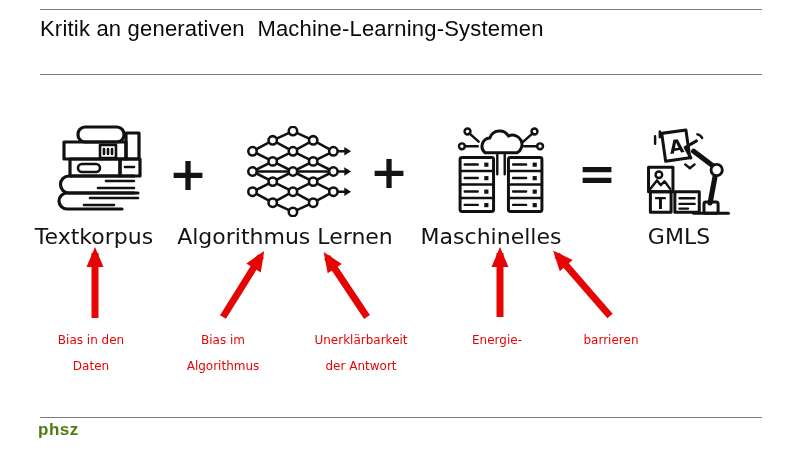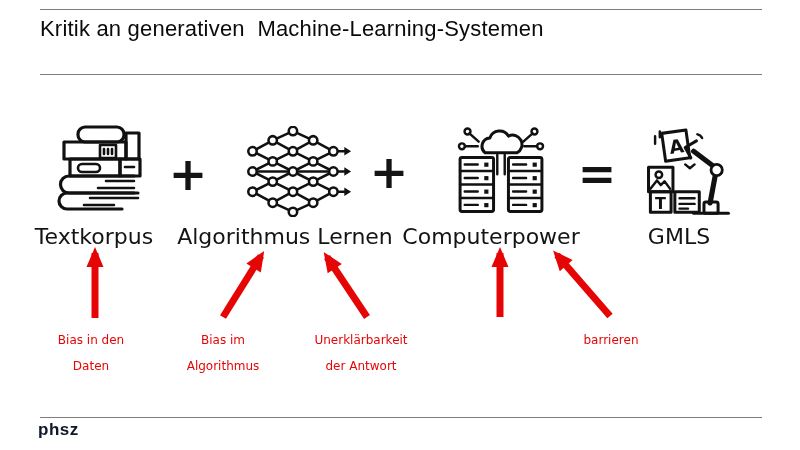--- a/index.html
+++ b/index.html
@@ -25,21 +25,21 @@
     position:absolute;top:327px;transform:translateX(-50%);text-align:center;
     font-family:"DejaVu Sans",sans-serif;font-size:12px;line-height:26px;
     color:#e60505;font-weight:500;white-space:nowrap;
   }
   .icon svg{display:block;}
   .ink{stroke:#111;fill:none;stroke-width:3.2;stroke-linecap:round;stroke-linejoin:round;}
   .ink-thin{stroke:#111;fill:none;stroke-width:2.6;stroke-linecap:round;stroke-linejoin:round;}
   .node{fill:#fff;stroke:#111;stroke-width:3;}
   .fillink{fill:#111;stroke:none;}
   .footer-logo{
-    position:absolute;left:38px;top:420px;font-size:17px;font-weight:bold;color:#0f172a;
+    position:absolute;left:38px;top:420px;font-size:17px;font-weight:bold;color:#4d7c0f;
     letter-spacing:0.5px;
   }
   .svgtext{font-family:"DejaVu Sans",sans-serif;font-weight:bold;fill:#111;}
 </style>
 </head>
 <body>
 
 <div id="slide">
 
   <div class="rule" style="top:9px"></div>
@@ -190,21 +190,21 @@
       <path class="ink-thin" d="M10,69 L17,60 L21,65 L25,61 L31,69"></path>
       <rect class="ink" x="10" y="72" width="22" height="22"></rect>
       <text class="svgtext" x="15" y="90" font-size="17">T</text>
       <rect class="ink" x="36" y="72" width="26" height="22"></rect>
       <path class="ink-thin" d="M41,79 h16 M41,85 h16 M41,90 h9"></path>
     </svg>
   </div>
 
   <div class="eq-label" style="left:94px">Textkorpus</div>
   <div class="eq-label" style="left:285px">Algorithmus Lernen</div>
-  <div class="eq-label" style="left:491px">Computerpower</div>
+  <div class="eq-label" style="left:491px">Maschinelles</div>
   <div class="eq-label" style="left:679px">GMLS</div>
 
   <svg class="abs" style="left:0;top:0" width="800" height="450">
     <defs>
       <marker id="ah" markerUnits="userSpaceOnUse" markerWidth="22" markerHeight="20" refX="15" refY="10" orient="auto">
         <path d="M1,1.5 L21,10 L1,18.5 Z" fill="#e60505"></path>
       </marker>
     </defs>
     <g stroke="#e60505" stroke-width="7" fill="none">
       <line x1="95" y1="318" x2="95" y2="253" marker-end="url(#ah)"></line>
@@ -221,20 +221,21 @@
   </div>
   <div class="crit" style="left:223px">
     <div>Bias im</div>
     <div>Algorithmus</div>
   </div>
   <div class="crit" style="left:361px">
     <div>Unerklärbarkeit</div>
     <div>der Antwort</div>
   </div>
   <div class="crit" style="left:497px">
+    <div>Energie-</div>
   </div>
   <div class="crit" style="left:611px">
     <div>barrieren</div>
   </div>
 
   <div class="footer-logo">phsz</div>
 
 </div>
 
 </body></html>

